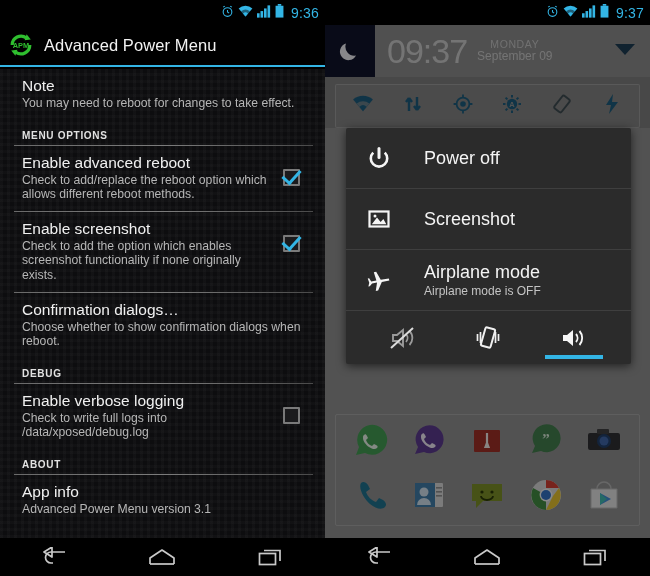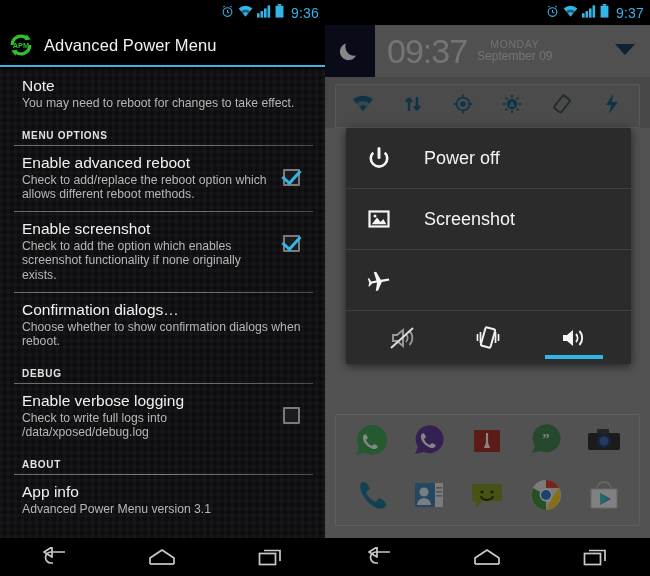--- a/index.html
+++ b/index.html
@@ -516,20 +516,24 @@
             <span class="pwr-label">Screenshot</span>
           </span>
         </div>
 
         <div class="pwr-item">
           <span class="pwr-ic">
             <svg width="26" height="26" viewBox="0 0 24 24">
                 <path d="M21 10.5 L13.6 11.8 L9.4 4.4 L7.2 4.8 L9.6 12.5 L4.8 13.4 L2.9 10.4 L1.6 10.7 L3 14.6 L2.2 18 L3.5 17.8 L5.6 15.2 L10.2 14.4 L9 22.2 L11.2 21.8 L14.6 13.8 L21.6 12.5 Z" fill="#f5f5f5"></path>
               </svg>
           </span>
+          <span class="pwr-labels">
+            <span class="pwr-label">Airplane mode</span>
+            <span class="pwr-sub">Airplane mode is OFF</span>
+          </span>
         </div>
 
         <div class="pwr-sound-row">
           <span class="snd-btn">
             <svg width="28" height="26" viewBox="0 0 28 26">
                 <path d="M4 10 h4 L14 5 v16 L8 16 H4 Z" fill="none" stroke="#9a9a9a" stroke-width="1.9"></path>
                 <path d="M17 9 a6 6 0 0 1 0 8" fill="none" stroke="#9a9a9a" stroke-width="1.8"></path>
                 <path d="M20.5 6 a10 10 0 0 1 0 14" fill="none" stroke="#9a9a9a" stroke-width="1.8"></path>
                 <path d="M2 23 L24 3" stroke="#dcdcdc" stroke-width="2"></path>
               </svg>

